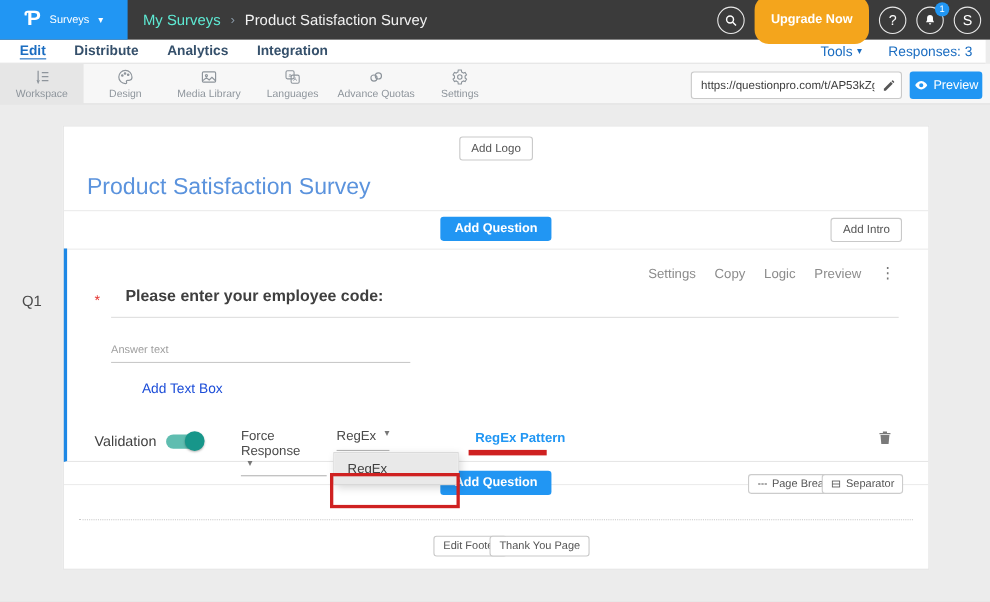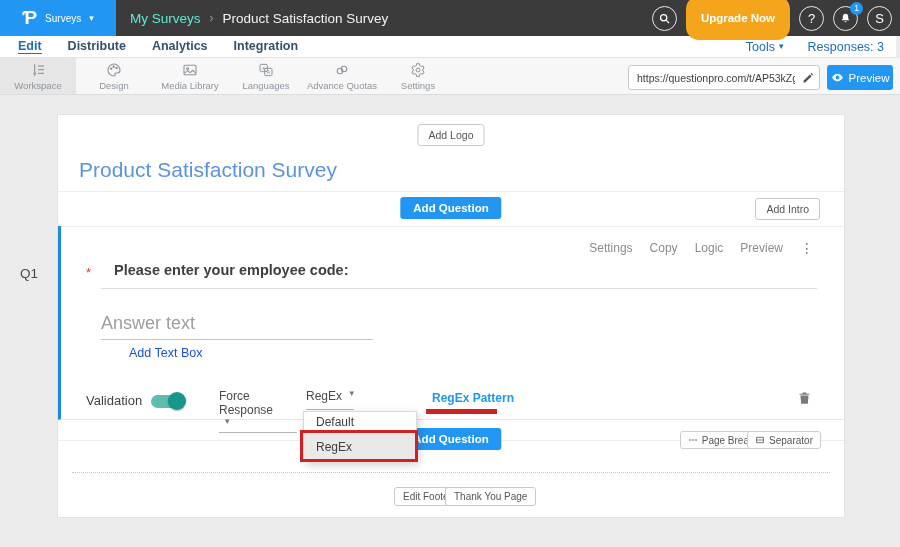--- a/index.html
+++ b/index.html
@@ -54,21 +54,21 @@
   .add-intro { position:absolute; top:83px; right:24px; }
 
   
   .qcard { position:absolute; left:0; top:111px; width:100%; height:194px; border-left:3px solid #1e88e5; border-bottom:1px solid #e6e6e6; }
   .q-actions { position:absolute; right:30px; top:14px; display:flex; align-items:center; gap:17px; font-size:12px; color:#8c8c8c; }
   .q-actions .act { cursor:pointer; }
   .dots { font-size:14px; color:#777; cursor:pointer; }
   .req-mark { position:absolute; left:25px; top:39px; color:#e53935; font-size:13px; }
   .q-text { position:absolute; left:40px; top:36px; font-size:14.5px; font-weight:bold; color:#3f3f3f;margin-left:13px; }
   .q-underline { position:absolute; left:40px; right:27px; top:62px; border-top:1px solid #dedede; }
-  .answer-input { position:absolute; left:40px; top:85px; width:272px; border:none; border-bottom:1px solid #c9c9c9; outline:none; font-size:18px; color:#555; padding:2px 0 5px; background:transparent; font-family:inherit; }
+  .answer-input { position:absolute; left:40px; top:85px; width:272px; border:none; border-bottom:1px solid #c9c9c9; outline:none; font-size:10px; color:#555; padding:2px 0 5px; background:transparent; font-family:inherit; }
   .answer-input::placeholder { color:#9e9e9e; }
   .add-text-box { position:absolute; left:68px; top:120px; font-size:12.5px; color:#1d4ed8; cursor:pointer; }
   .val-label { position:absolute; left:25px; top:167px; font-size:13px; color:#3f3f3f; }
   .toggle { position:absolute; left:90px; top:169px; width:33px; height:13px; border-radius:7px; background:#5fbdb0; cursor:pointer; }
   .toggle .knob { position:absolute; right:-2px; top:-3px; width:18px; height:18px; border-radius:50%; background:#17968a; box-shadow:0 1px 2px rgba(0,0,0,.3); }
   .mini-select { position:absolute; top:163px; display:flex; justify-content:space-between; align-items:flex-start; border-bottom:1px solid #b5b5b5; padding-bottom:6px; font-size:12px; color:#4a4a4a; cursor:pointer; }
   .mini-select .caret { color:#777; margin-left:6px; }
   .force-select { left:158px; width:78px;flex-direction:column; }
   .type-select { left:245px; width:48px; }
   .regex-pattern { position:absolute; left:371px; top:165px; font-size:12px; font-weight:bold; color:#2196f3; cursor:pointer; }
@@ -287,20 +287,19 @@
       <span>Separator</span>
     </button>
     <div class="dotted"></div>
     <button class="btn-white edit-footer">Edit Footer</button>
     <button class="btn-white thank-you">Thank You Page</button>
   </div>
 
   <div class="q-id">Q1</div>
 
   <div class="dropdown">
-    <div class="dd-item first">Default</div>
     <div class="dd-item highlighted">RegEx</div>
   </div>
 
   <div class="anno-box"></div>
   <div class="anno-bar"></div>
 
 </div>
 
 </body></html>

